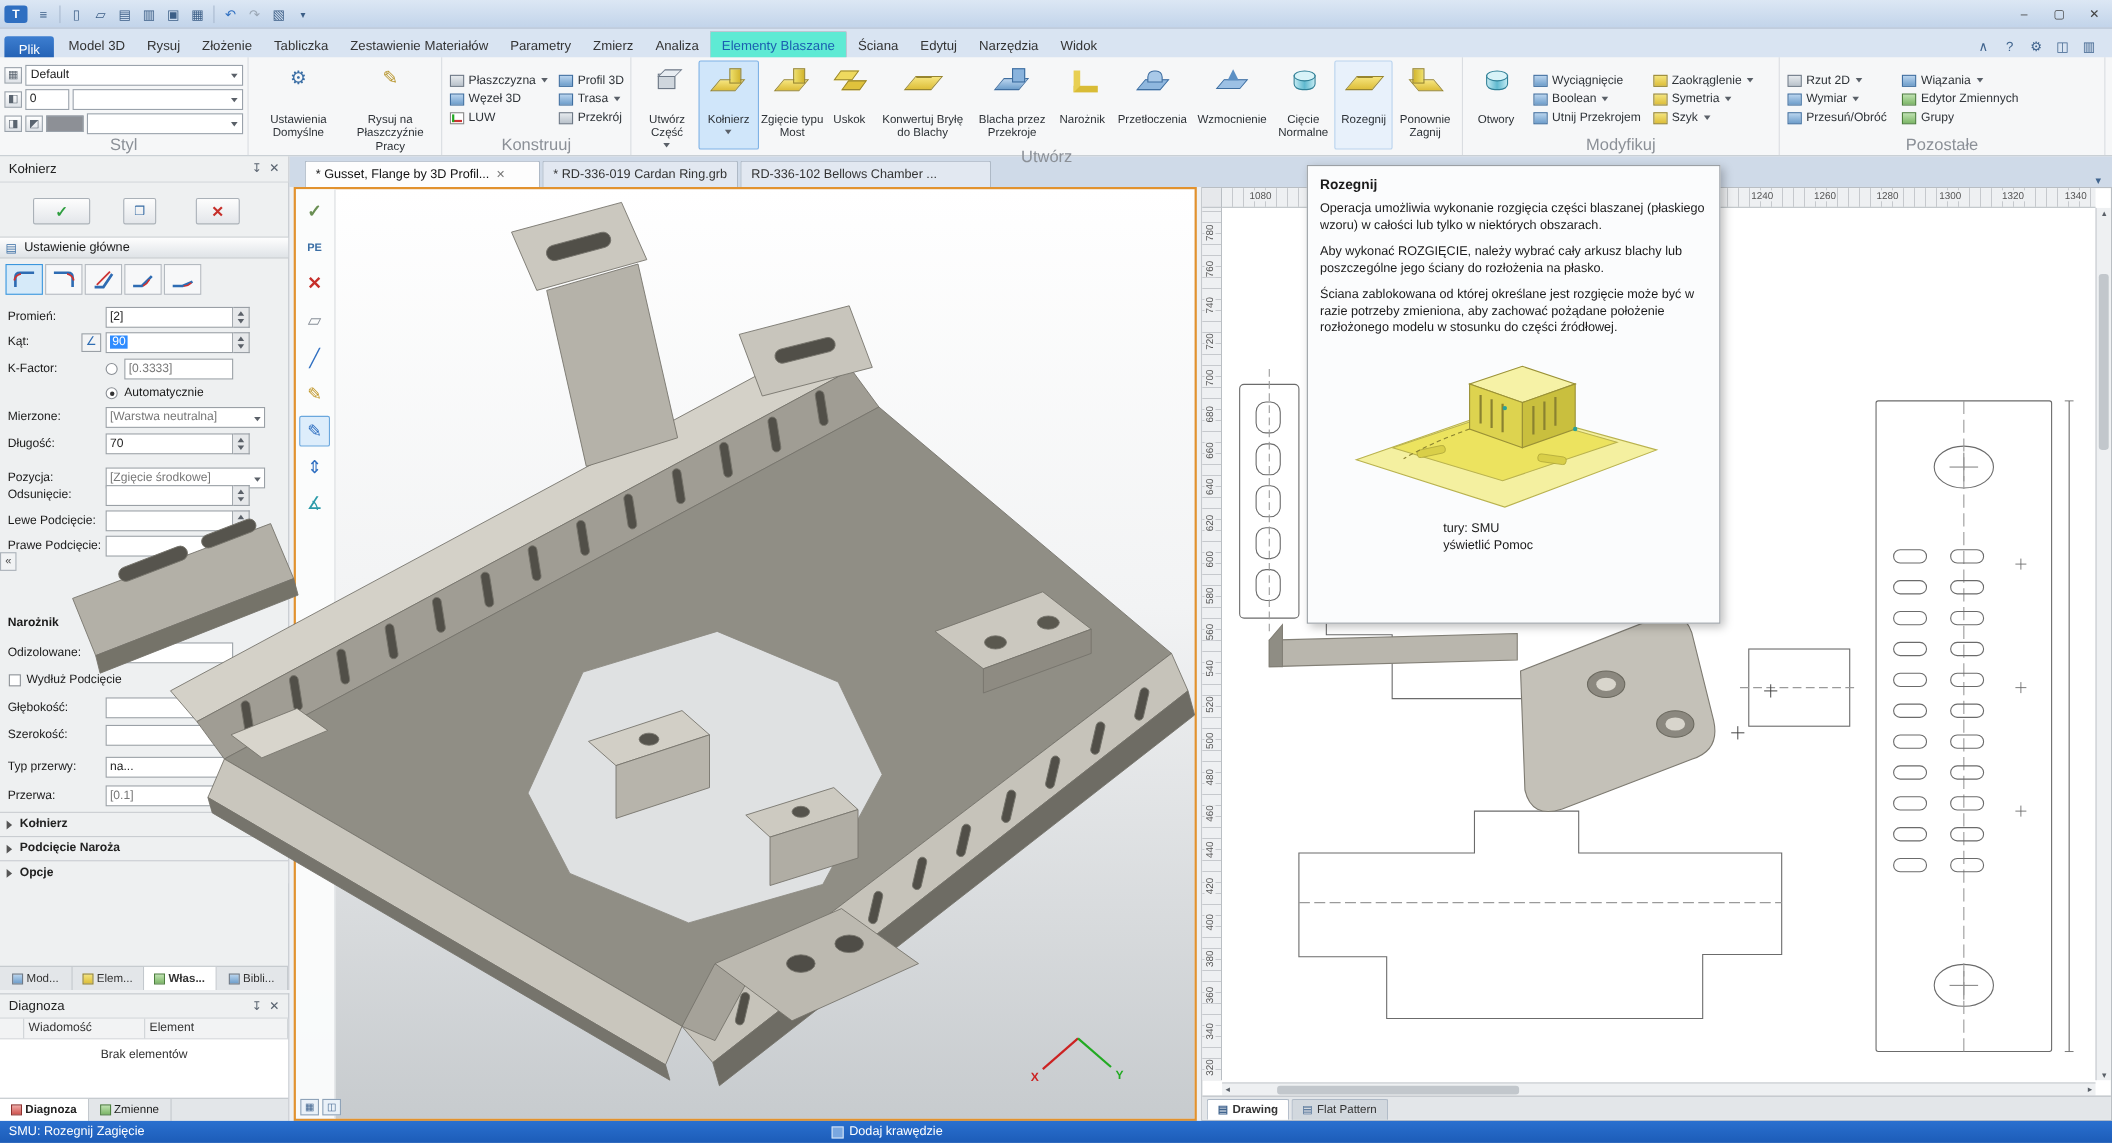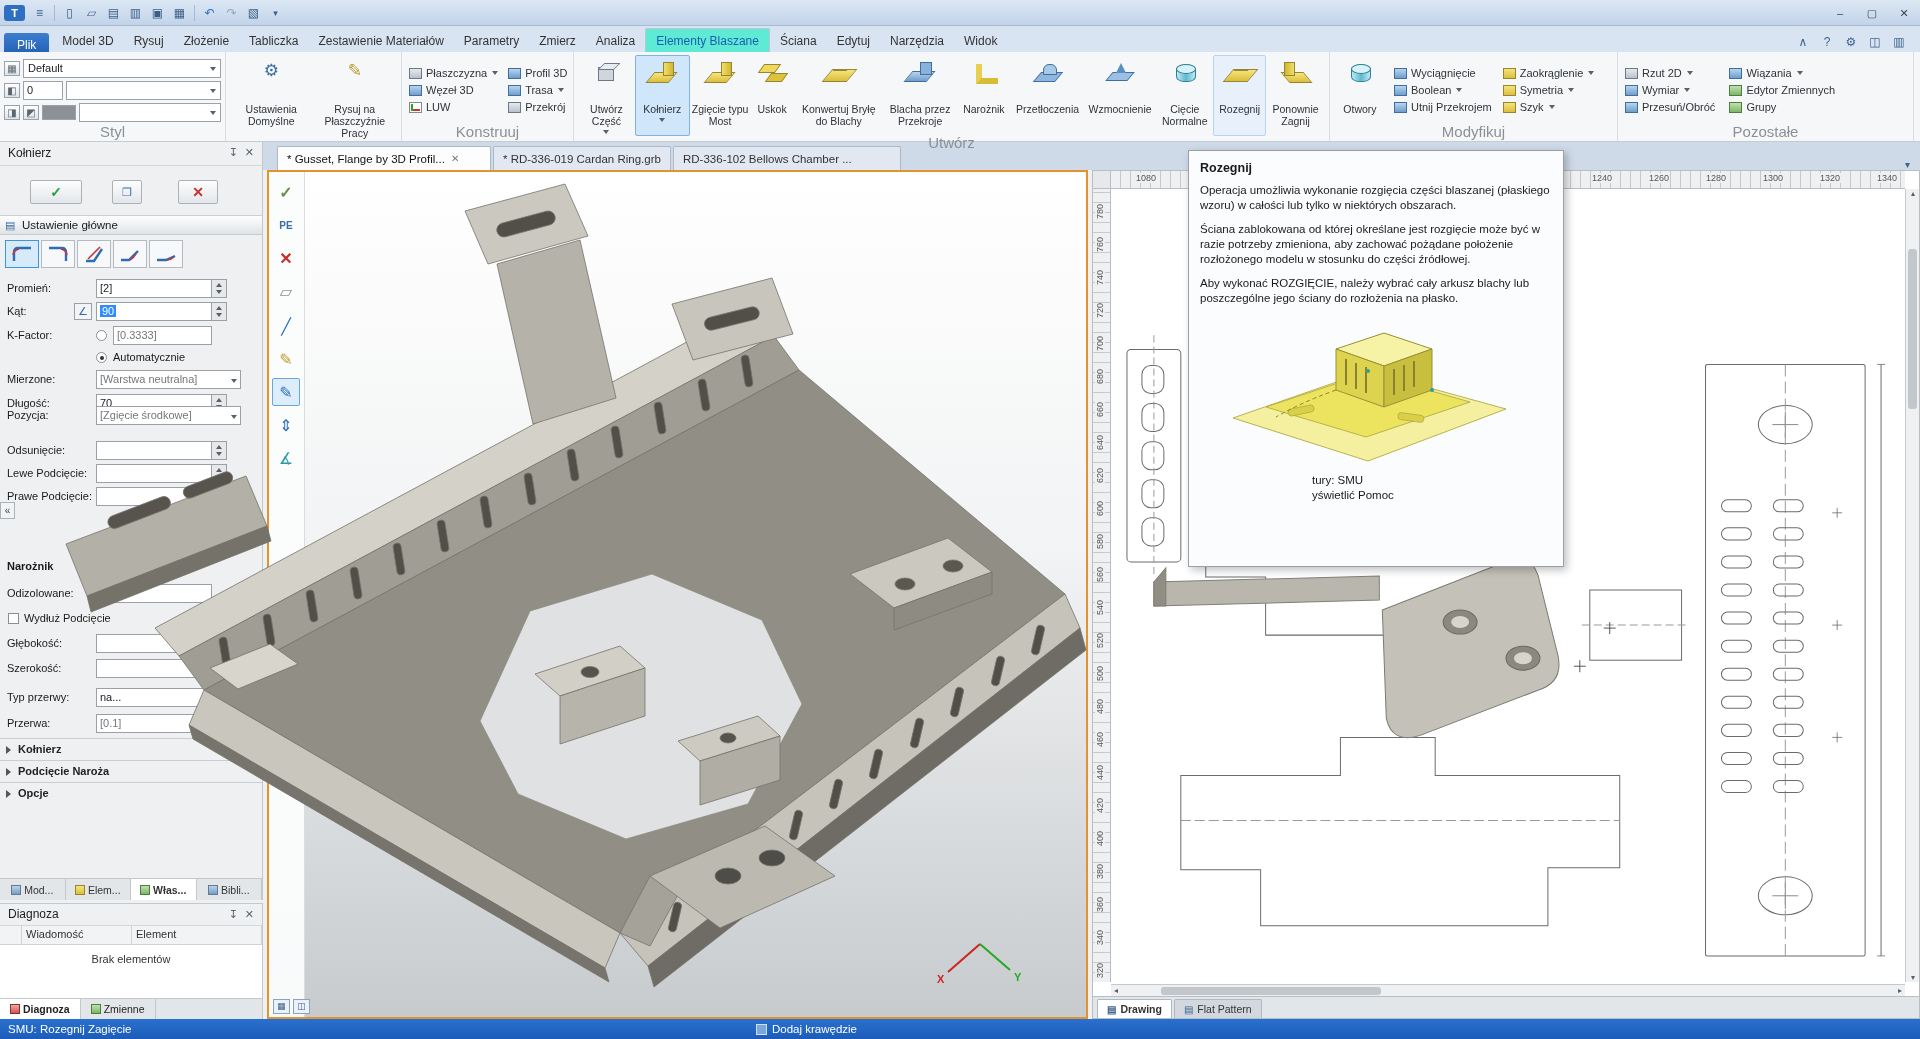--- a/index.html
+++ b/index.html
@@ -510,21 +510,21 @@
     </div>
     <div class="prow" style="top:228px">
       <span class="plbl">Mierzone:</span>
       <span class="pfld ddf dim"><span class="pval">[Warstwa neutralna]</span><b class="dda"></b></span>
     </div>
     <div class="prow" style="top:252px">
       <span class="plbl">Długość:</span>
       <span class="pfld"><span class="pval">70</span></span>
       <span class="spin"></span>
     </div>
-    <div class="prow" style="top:264px">
+    <div class="prow" style="top:283px">
       <span class="plbl">Pozycja:</span>
       <span class="pfld ddf dim"><span class="pval">[Zgięcie środkowe]</span><b class="dda"></b></span>
     </div>
     <div class="prow" style="top:299px">
       <span class="plbl">Odsunięcie:</span>
       <span class="pfld"><span class="pval"></span></span>
       <span class="spin"></span>
     </div>
     <div class="prow" style="top:322px">
       <span class="plbl">Lewe Podcięcie:</span>
@@ -854,22 +854,22 @@
       <line x1="920" y1="768" x2="888" y2="796" stroke="#cc2222" stroke-width="2"></line>
       <text x="877" y="807" fill="#cc2222">X</text>
       <line x1="920" y1="768" x2="950" y2="794" stroke="#22aa22" stroke-width="2"></line>
       <text x="954" y="805" fill="#22aa22">Y</text>
     </g>
   </svg>
 
   <div id="tooltip">
     <div class="tt-title">Rozegnij</div>
     <p>Operacja umożliwia wykonanie rozgięcia części blaszanej (płaskiego wzoru) w całości lub tylko w niektórych obszarach.</p>
+    <p>Aby wykonać ROZGIĘCIE, należy wybrać cały arkusz blachy lub poszczególne jego ściany do rozłożenia na płasko.</p>
     <p>Ściana zablokowana od której określane jest rozgięcie może być w razie potrzeby zmieniona, aby zachować pożądane położenie rozłożonego modelu w stosunku do części źródłowej.</p>
-    <p>Aby wykonać ROZGIĘCIE, należy wybrać cały arkusz blachy lub poszczególne jego ściany do rozłożenia na płasko.</p>
     <div class="tt-img">
       <svg width="300" height="150" viewBox="0 0 300 150">
         <polygon points="15,103 150,56 288,94 150,146" fill="#f4f0a0" stroke="#b9b24e"></polygon>
         <polygon points="48,92 150,58 252,87 148,122" fill="#ece35f" stroke="#b9b24e"></polygon>
         <rect x="70" y="92" width="26" height="7" rx="3" fill="#d9cf49" stroke="#a89f35" stroke-width="0.6" transform="rotate(-12 83 95)"></rect>
         <rect x="180" y="99" width="26" height="7" rx="3" fill="#d9cf49" stroke="#a89f35" stroke-width="0.6" transform="rotate(8 193 102)"></rect>
         <polygon points="118,34 166,18 214,34 166,51" fill="#f6f2a6" stroke="#9a9136"></polygon>
         <polygon points="118,34 166,51 166,92 118,75" fill="#ddd34f" stroke="#9a9136"></polygon>
         <polygon points="166,51 214,34 214,75 166,92" fill="#c9bf3e" stroke="#9a9136"></polygon>
         <g stroke="#8a8230" stroke-width="2">

